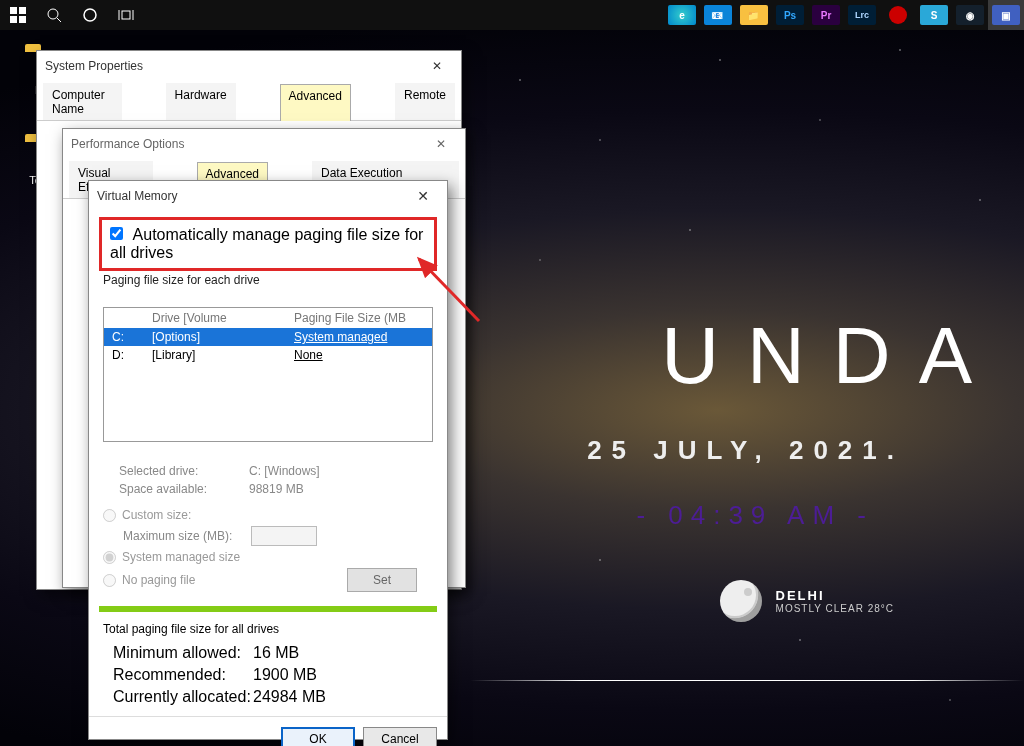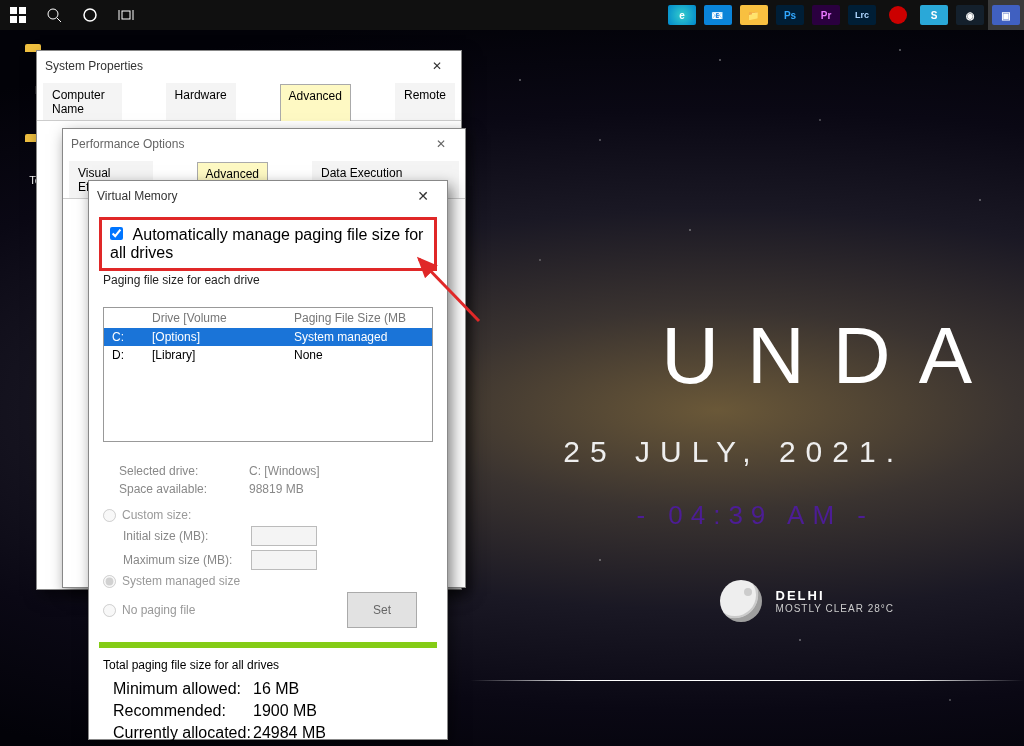--- a/index.html
+++ b/index.html
@@ -41,21 +41,21 @@
   .dicon { position:absolute; width:64px; text-align:center; font-size:11px; text-shadow:0 1px 2px #000; }
   .dicon .folder { width:38px; height:30px; margin:0 auto 4px;
     background:linear-gradient(#ffe a,#f0c040); border-radius:2px;
     position:relative; }
   .dicon .folder::before { content:""; position:absolute; top:-6px; left:2px; width:16px; height:8px;
     background:#f0c040; border-radius:2px 2px 0 0;}
   
   .widget-day { position:absolute; right:24px; top:310px; color:#fff; font-weight:200;
     letter-spacing:28px; font-size:80px; font-family:"Segoe UI Light",sans-serif;}
   .widget-date { position:absolute; right:120px; top:435px; color:#eee;
-    letter-spacing:10px; font-size:30px; font-weight:400;}
+    letter-spacing:10px; font-size:26px; font-weight:700;}
   .widget-time { position:absolute; right:150px; top:500px; color:#4c1d95;
     letter-spacing:8px; font-size:26px; font-weight:300;}
   .weather { position:absolute; right:130px; top:580px; display:flex; align-items:center; gap:14px;}
   .moon { width:42px; height:42px; border-radius:50%;
     background:radial-gradient(circle at 35% 35%,#eee 60%,#bbb 62%);
     box-shadow:inset -6px -6px 0 rgba(0,0,0,.15); position:relative;}
   .moon::after{content:"";position:absolute;width:8px;height:8px;background:#ccc;border-radius:50%;top:8px;right:10px;}
   .weather .t1{font-size:13px; letter-spacing:2px;font-weight:bold;}
   .weather .t2{font-size:10px; letter-spacing:1px; color:#ccc;}
   .divider{position:absolute;left:470px;right:0;top:680px;height:1px;
@@ -88,28 +88,28 @@
   .vm .hdr{font-size:12px;padding:0 14px;color:#222;margin-top:2px;}
   .drivebox{margin:20px 14px;border:1px solid #999;height:135px;font-size:12px;}
   .drivebox .dh{display:flex;padding:3px 8px;color:#777;}
   .drivebox .dh .c1{width:40px;}
   .drivebox .dh .c2{flex:1;}
   .drivebox .dh .c3{width:130px;text-align:left;}
   .drivebox .row{display:flex;padding:2px 8px;}
   .drivebox .row.selected{background:#1a74d8;color:#fff;}
   .drivebox .row .c1{width:40px;}
   .drivebox .row .c2{flex:1;}
-  .drivebox .row .c3{width:130px;}
+  .drivebox .row .c3{width:130px;text-decoration:underline;}
   .labelpair{display:flex;padding:2px 30px;font-size:12px;color:#888;}
   .labelpair .l{width:130px;}
   .optgrp{padding:6px 14px;font-size:12px;color:#888;}
   .optgrp label{display:flex;align-items:center;gap:6px;margin:4px 0;}
   .sizefield{display:flex;align-items:center;gap:8px;margin:4px 0 4px 20px;}
   .sizefield input[type=text]{width:66px;height:20px;border:1px solid #bbb;background:#f4f4f4;}
-  .setbtn{margin-left:auto;margin-right:16px;min-width:70px;height:36px;
+  .setbtn{margin-left:auto;margin-right:16px;min-width:70px;height:24px;
     background:#e2e2e2;border:1px solid #aaa;font-size:12px;color:#666;cursor:pointer;}
   .totalbox{margin:8px 10px;border-top:6px solid #84cc16;padding-top:10px;}
   .totalbox .hdr2{font-size:12px;padding:0 4px 6px;}
   .pair2{display:flex;padding:2px 14px;font-size:16px;}
   .pair2 .l{width:140px;}
   .vm .btnrow{border-top:1px solid #ddd;margin-top:6px;}
   input[type=radio]:disabled + span, input[type=radio]:disabled{color:#999;}
   svg { display:block; }
 </style>
 </head>
@@ -277,24 +277,20 @@
     <div class="l">Space available:</div>
     <div>98819 MB</div>
   </div>
 
   <div class="optgrp">
     <label>
       <input type="radio" name="pf" disabled="" style="">
       <span>Custom size:</span>
     </label>
     <div class="sizefield">
-      <span style="width:120px">Initial size (MB):</span>
-      <input type="text" disabled="" style="">
-    </div>
-    <div class="sizefield">
       <span style="width:120px">Maximum size (MB):</span>
       <input type="text" disabled="" style="">
     </div>
     <label>
       <input type="radio" name="pf" disabled="" checked="" style="">
       <span>System managed size</span>
     </label>
     <div style="display:flex;align-items:center">
       <label style="flex:1">
         <input type="radio" name="pf" disabled="" style="">

